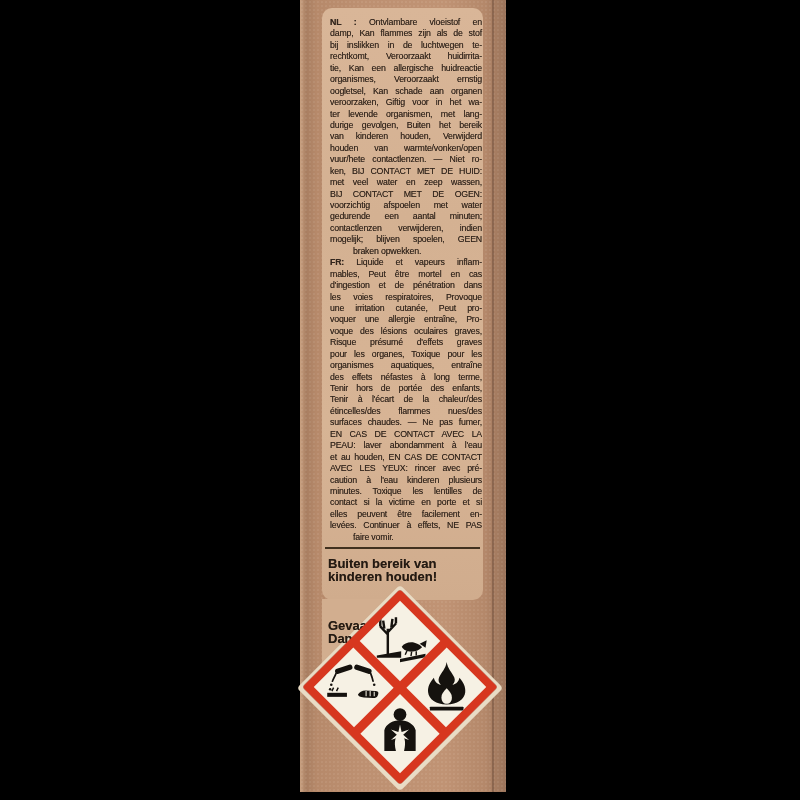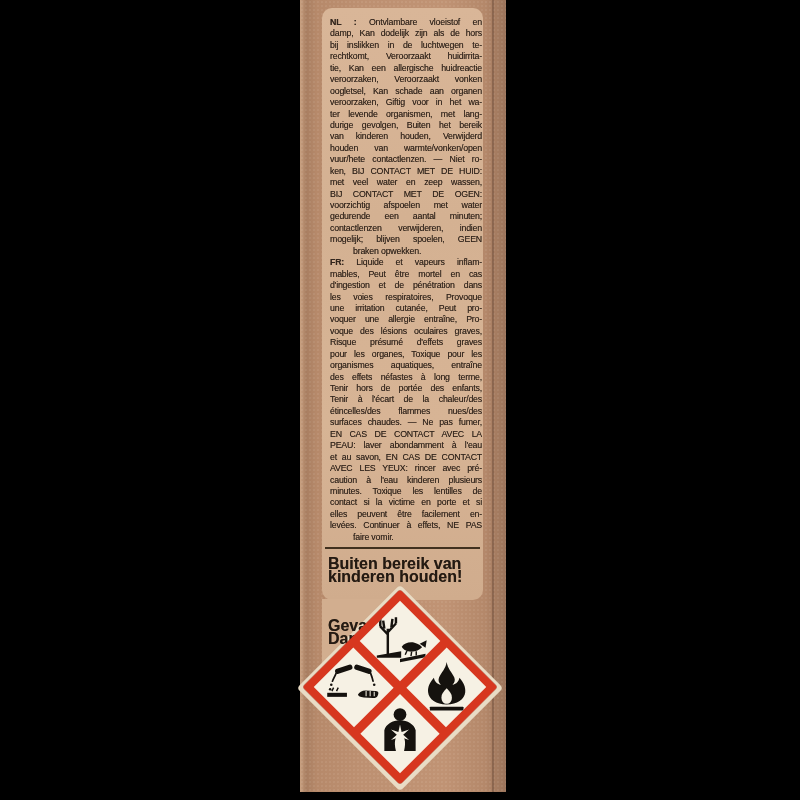--- a/index.html
+++ b/index.html
@@ -29,21 +29,21 @@
   .margin-diamond{position:absolute;left:327px;top:615px;width:146px;height:146px;
        background:#e9dcc5;transform:rotate(45deg);border-radius:4px;}
   
   .text-col{position:absolute;left:330px;top:17px;width:152px;color:var(--text);
        font-size:8.8px;line-height:11.43px;letter-spacing:-0.2px;
        text-shadow:0 0 .5px rgba(51,38,29,.65);}
   .line{text-align:justify;text-align-last:justify;white-space:nowrap;}
   .lines .line:last-child{text-align-last:left;padding-left:23px;}
   .prefix{font-weight:bold;}
   .divider{position:absolute;left:325px;top:547px;width:155px;height:1.6px;background:#41311f;}
-  .bold-block{position:absolute;left:328px;color:#241a12;font-weight:bold;font-size:16px;
+  .bold-block{position:absolute;left:328px;color:#241a12;font-weight:bold;font-size:13px;
        line-height:12.6px;letter-spacing:0;text-shadow:0 0 .4px rgba(36,26,18,.6);}
   .keep-away{top:558px;}
   .signal{top:620px;}
   
   .cluster{position:absolute;left:331px;top:618px;width:138px;height:138px;
        background:var(--pictogram-red);transform:rotate(45deg);border-radius:3px;
        display:grid;grid-template-columns:1fr 1fr;grid-template-rows:1fr 1fr;gap:9px;
        padding:8px;box-sizing:border-box;
        box-shadow:0 0 0 .5px rgba(140,30,15,.4);}
   .cell{background:var(--pictogram-white);overflow:hidden;
@@ -62,25 +62,25 @@
   </div>
 
   <div class="label-rect"></div>
   <div class="label-bridge"></div>
   <div class="margin-diamond"></div>
 
   <div class="text-col">
     <div class="para">
       <div class="line"><span class="prefix">NL :</span> <span>Ontvlambare vloeistof en</span></div>
       <div class="lines">
-          <div class="line">damp, Kan dodelijk zijn als de hors</div>
+          <div class="line">damp, Kan flammes zijn als de stof</div>
           <div class="line">bij inslikken in de luchtwegen te-</div>
           <div class="line">rechtkomt, Veroorzaakt huidirrita-</div>
           <div class="line">tie, Kan een allergische huidreactie</div>
-          <div class="line">veroorzaken, Veroorzaakt vonken</div>
+          <div class="line">organismes, Veroorzaakt ernstig</div>
           <div class="line">oogletsel, Kan schade aan organen</div>
           <div class="line">veroorzaken, Giftig voor in het wa-</div>
           <div class="line">ter levende organismen, met lang-</div>
           <div class="line">durige gevolgen, Buiten het bereik</div>
           <div class="line">van kinderen houden, Verwijderd</div>
           <div class="line">houden van warmte/vonken/open</div>
           <div class="line">vuur/hete contactlenzen. — Niet ro-</div>
           <div class="line">ken, BIJ CONTACT MET DE HUID:</div>
           <div class="line">met veel water en zeep wassen,</div>
           <div class="line">BIJ CONTACT MET DE OGEN:</div>
@@ -103,21 +103,21 @@
           <div class="line">Risque présumé d'effets graves</div>
           <div class="line">pour les organes, Toxique pour les</div>
           <div class="line">organismes aquatiques, entraîne</div>
           <div class="line">des effets néfastes à long terme,</div>
           <div class="line">Tenir hors de portée des enfants,</div>
           <div class="line">Tenir à l'écart de la chaleur/des</div>
           <div class="line">étincelles/des flammes nues/des</div>
           <div class="line">surfaces chaudes. — Ne pas fumer,</div>
           <div class="line">EN CAS DE CONTACT AVEC LA</div>
           <div class="line">PEAU: laver abondamment à l'eau</div>
-          <div class="line">et au savon, EN CAS DE CONTACT</div>
+          <div class="line">et au houden, EN CAS DE CONTACT</div>
           <div class="line">AVEC LES YEUX: rincer avec pré-</div>
           <div class="line">caution à l'eau kinderen plusieurs</div>
           <div class="line">minutes. Toxique les lentilles de</div>
           <div class="line">contact si la victime en porte et si</div>
           <div class="line">elles peuvent être facilement en-</div>
           <div class="line">levées. Continuer à effets, NE PAS</div>
           <div class="line">faire vomir.</div>
         </div>
     </div>
   </div>

